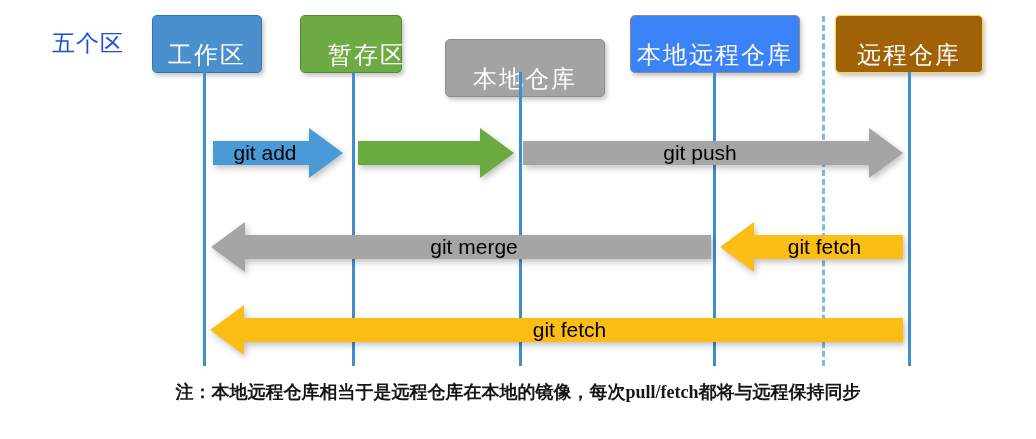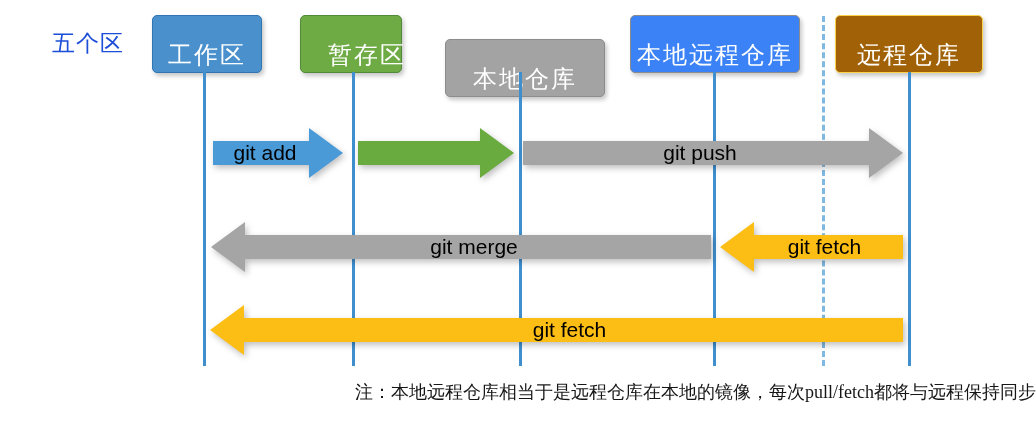--- a/index.html
+++ b/index.html
@@ -83,27 +83,27 @@
   }
   .arrow.right .arrow-label { margin-right: 26px; }
   .arrow.left  .arrow-label { margin-left: 26px; }
 
   
   .footnote {
     position: absolute;
     left: 0;
     right: 0;
     top: 380px;
-    text-align: right;
+    text-align: center;
     font-size: 18px;
     color: #161616;
     letter-spacing: 0px;
     white-space: nowrap;
     font-family: "Liberation Serif", "DejaVu Serif", serif;
-    font-weight: normal;
+    font-weight: bold;
   }
 
   
   .watermark {
     position: absolute;
     right: 8px;
     bottom: 4px;
     font-size: 15px;
     color: #b9b9b9;
     white-space: nowrap;

